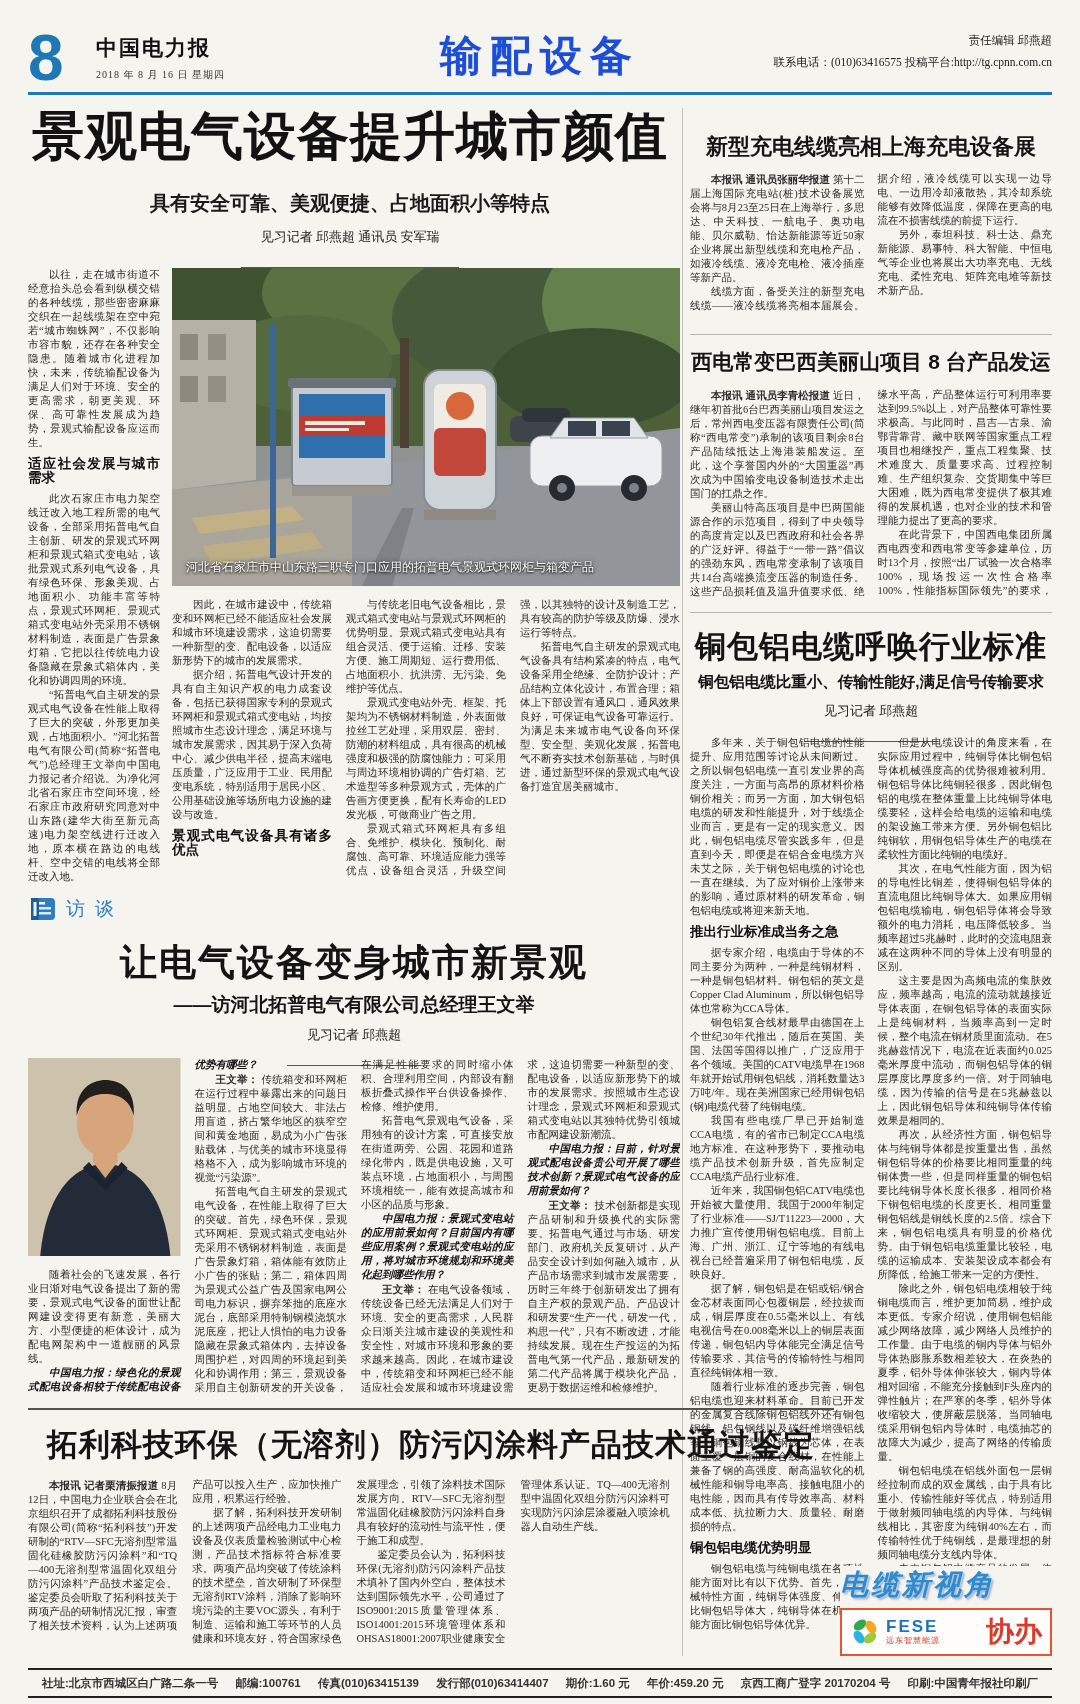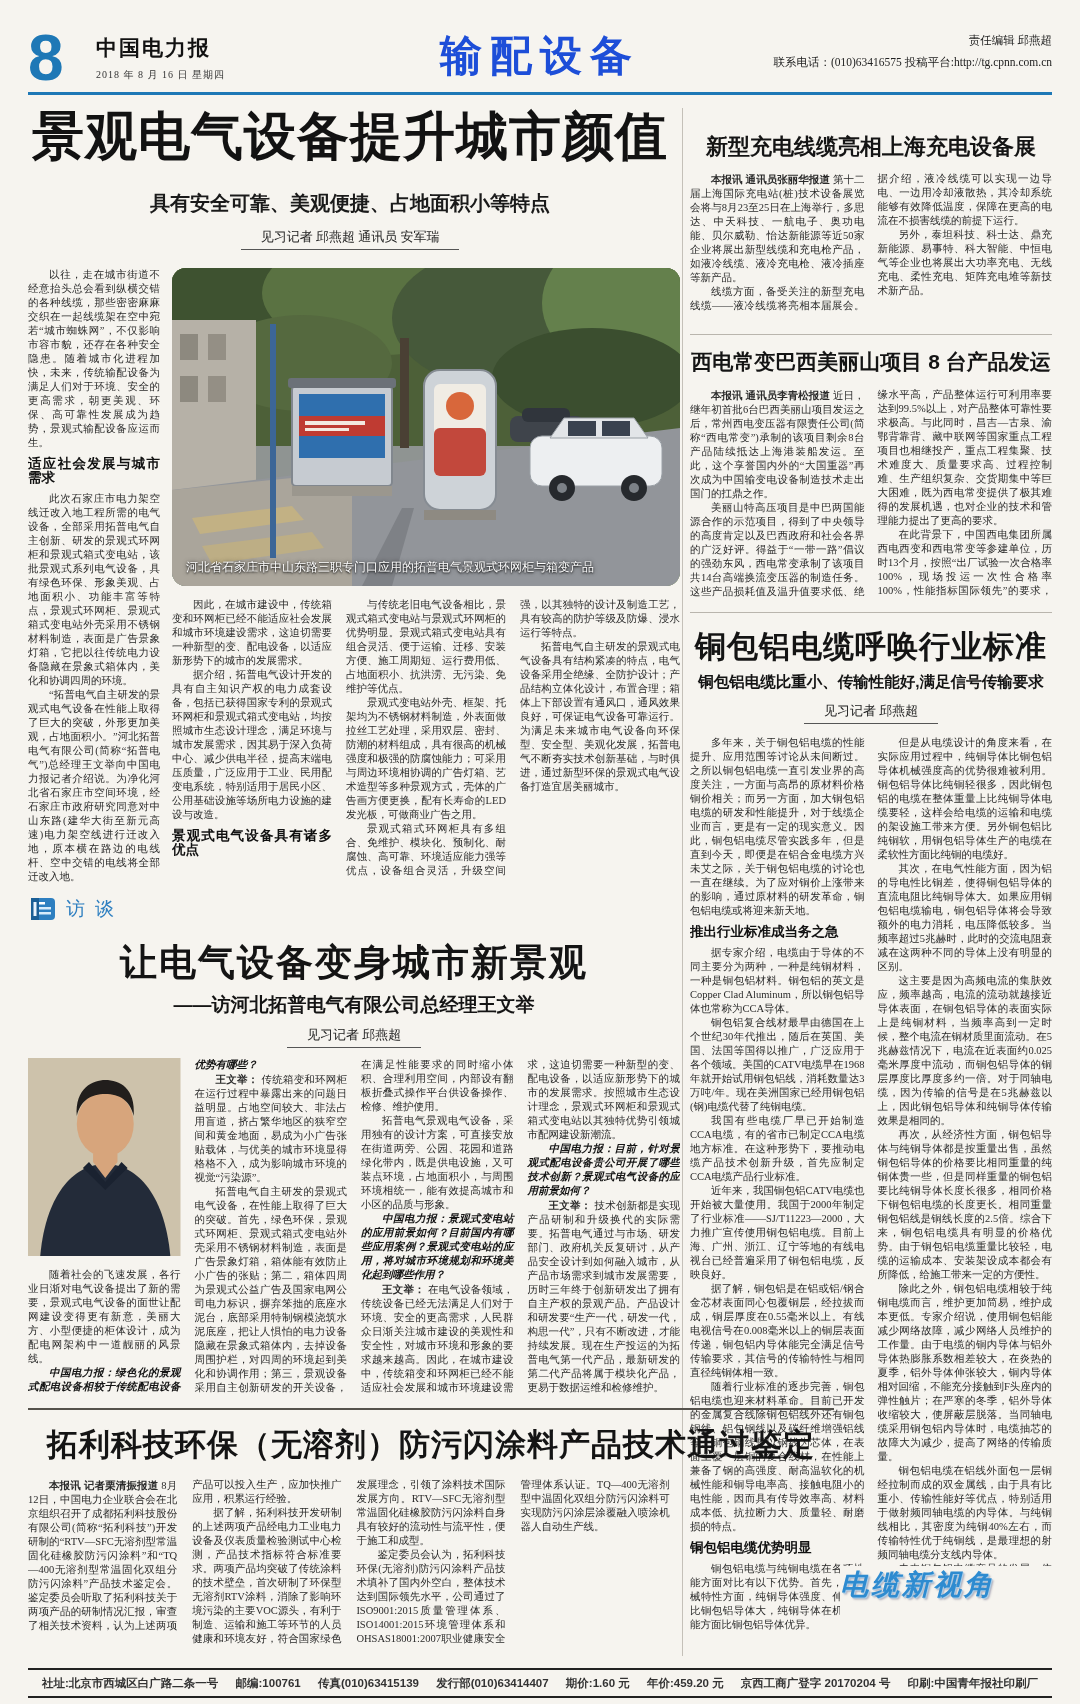--- a/index.html
+++ b/index.html
@@ -18,38 +18,38 @@
 
   
   .vrule { width:1px; background:#c4c0b8; }
   .hrule { height:1px; background:#b9b5ad; }
   .hrule-dark { height:2px; background:#55524c; }
 
   
   .lead-headline { font-family:"Liberation Sans", sans-serif; font-weight:900; font-size:52px; letter-spacing:1px; color:#121212; text-align:center; line-height:1.1; }
   .lead-dek { font-family:"Liberation Sans", sans-serif; font-weight:700; font-size:20px; text-align:center; color:#1a1a1a; }
   .byline { font-size:13px; text-align:center; color:#222; }
-  .byline span { border-bottom:1px solid #555; padding:0 20px 5px; }
+  .byline span { border-bottom:1px solid #555; padding:0 20px 23px; }
 
   
   .txt { font-size:10.5px; line-height:14px; text-align:justify; overflow:hidden; }
   .cols2 { column-count:2; column-gap:13px; column-fill:auto; }
   .cols3 { column-count:3; column-gap:14px; column-fill:auto; }
   .cols4 { column-count:4; column-gap:14px; column-fill:auto; }
   .cols5 { column-count:5; column-gap:15px; column-fill:auto; }
   .para { text-indent:2em; margin:0; }
   .para b { font-family:"Liberation Sans", sans-serif; }
   .para.h { text-indent:0; font-family:"Liberation Sans", sans-serif; font-weight:700; font-size:13.5px; margin:7px 0; color:#111; break-inside:avoid; }
   .para.q { font-weight:700; font-style:italic; color:#141414; }
 
   
   .art-head { font-family:"Liberation Sans", sans-serif; font-weight:900; text-align:center; color:#141414; }
 
   
-  .photo-frame { overflow:hidden; background:#4d7c0f;border-radius:14px; }
+  .photo-frame { overflow:hidden; background:#4d7c0f; }
   .photo-caption { position:absolute; left:14px; bottom:10px; color:#fff; font-size:12px; font-family:"Liberation Sans", sans-serif; text-shadow:0 1px 2px rgba(0,0,0,.9), 0 0 4px rgba(0,0,0,.7); }
 
   
   .tag-row { display:flex; align-items:center; gap:10px; }
   .tag-label { font-family:"Liberation Sans", sans-serif; font-size:19px; color:#2e7fc0; letter-spacing:10px; }
 
   
   .portrait { width:100%; height:198px; margin-bottom:8px; break-inside:avoid; }
 
   
@@ -242,20 +242,35 @@
       <p class="para">其次，在电气性能方面，因为铝的导电性比铜差，使得铜包铝导体的直流电阻比纯铜导体大。如果应用铜包铝电缆输电，铜包铝导体将会导致额外的电力消耗，电压降低较多。当频率超过5兆赫时，此时的交流电阻衰减在这两种不同的导体上没有明显的区别。</p>
       <p class="para">这主要是因为高频电流的集肤效应，频率越高，电流的流动就越接近导体表面，在铜包铝导体的表面实际上是纯铜材料，当频率高到一定时候，整个电流在铜材质里面流动。在5兆赫兹情况下，电流在近表面约0.025毫米厚度中流动，而铜包铝导体的铜层厚度比厚度多约一倍。对于同轴电缆，因为传输的信号是在5兆赫兹以上，因此铜包铝导体和纯铜导体传输效果是相同的。</p>
       <p class="para">再次，从经济性方面，铜包铝导体与纯铜导体都是按重量出售，虽然铜包铝导体的价格要比相同重量的纯铜体贵一些，但是同样重量的铜包铝要比纯铜导体长度长很多，相同价格下铜包铝电缆的长度更长。相同重量铜包铝线是铜线长度的2.5倍。综合下来，铜包铝电缆具有明显的价格优势。由于铜包铝电缆重量比较轻，电缆的运输成本、安装架设成本都会有所降低，给施工带来一定的方便性。</p>
       <p class="para">除此之外，铜包铝电缆相较于纯铜电缆而言，维护更加简易，维护成本更低。专家介绍说，使用铜包铝能减少网络故障，减少网络人员维护的工作量。由于电缆的铜内导体与铝外导体热膨胀系数相差较大，在炎热的夏季，铝外导体伸张较大，铜内导体相对回缩，不能充分接触到F头座内的弹性触片；在严寒的冬季，铝外导体收缩较大，使屏蔽层脱落。当同轴电缆采用铜包铝内导体时，电缆抽芯的故障大为减少，提高了网络的传输质量。</p>
       <p class="para">铜包铝电缆在铝线外面包一层铜经拉制而成的双金属线，由于具有比重小、传输性能好等优点，特别适用于做射频同轴电缆的内导体。与纯铜线相比，其密度为纯铜40%左右，而传输特性优于纯铜线，是最理想的射频同轴电缆分支线内导体。</p>
       <p class="para">未来铜包铝电缆产品的发展，依然需要整个电线电缆行业，以及生产企业通过努力提高性能，努力普及产品相关知识等角度进行应用推广，从而为我国线缆行业贡献力量。</p>
     </div>
 
   <div class="abs" style="left:840px; top:1566px; width:212px; height:102px; background:#f6f4ef;">
     <div class="ad-title">电缆新视角</div>
+    <div class="ad-box" style="margin-top:4px;">
+      <div class="fese-wrap">
+        <svg width="30" height="30" viewBox="0 0 30 30">
+          <ellipse cx="10" cy="8" rx="7" ry="4.5" transform="rotate(-35 10 8)" fill="#2fa84f"></ellipse>
+          <ellipse cx="21" cy="10" rx="7" ry="4.5" transform="rotate(55 21 10)" fill="#f5a623"></ellipse>
+          <ellipse cx="20" cy="21" rx="7" ry="4.5" transform="rotate(-35 20 21)" fill="#9bcb3c"></ellipse>
+          <ellipse cx="9" cy="20" rx="7" ry="4.5" transform="rotate(55 9 20)" fill="#2bb3e6"></ellipse>
+        </svg>
+        <div>
+          <div class="fese-name">FESE</div>
+          <div class="fese-sub">远东智慧能源</div>
+        </div>
+      </div>
+      <div class="ad-coop">协办</div>
+    </div>
   </div>
 
   <div class="abs hrule-dark" style="left:28px; top:1408px; width:806px;"></div>
   <div class="abs art-head" style="left:28px; top:1424px; width:806px; font-size:31px; letter-spacing:1px;">拓利科技环保（无溶剂）防污闪涂料产品技术通过鉴定</div>
   <div class="abs txt cols5" style="left:28px; top:1478px; width:806px; height:168px;">
       <p class="para"><b>本报讯  记者栗清振报道 </b>8月12日，中国电力企业联合会在北京组织召开了成都拓利科技股份有限公司(简称“拓利科技”)开发研制的“RTV—SFC无溶剂型常温固化硅橡胶防污闪涂料”和“TQ—400无溶剂型常温固化双组分防污闪涂料”产品技术鉴定会。鉴定委员会听取了拓利科技关于两项产品的研制情况汇报，审查了相关技术资料，认为上述两项产品可以投入生产，应加快推广应用，积累运行经验。</p>
       <p class="para">据了解，拓利科技开发研制的上述两项产品经电力工业电力设备及仪表质量检验测试中心检测，产品技术指标符合标准要求。两项产品均突破了传统涂料的技术壁垒，首次研制了环保型无溶剂RTV涂料，消除了影响环境污染的主要VOC源头，有利于制造、运输和施工等环节的人员健康和环境友好，符合国家绿色发展理念，引领了涂料技术国际发展方向。RTV—SFC无溶剂型常温固化硅橡胶防污闪涂料自身具有较好的流动性与流平性，便于施工和成型。</p>
       <p class="para">鉴定委员会认为，拓利科技环保(无溶剂)防污闪涂料产品技术填补了国内外空白，整体技术达到国际领先水平，公司通过了ISO9001:2015质量管理体系、ISO14001:2015环境管理体系和OHSAS18001:2007职业健康安全管理体系认证。TQ—400无溶剂型中温固化双组分防污闪涂料可实现防污闪涂层涂覆融入喷涂机器人自动生产线。</p>
     </div>
 

